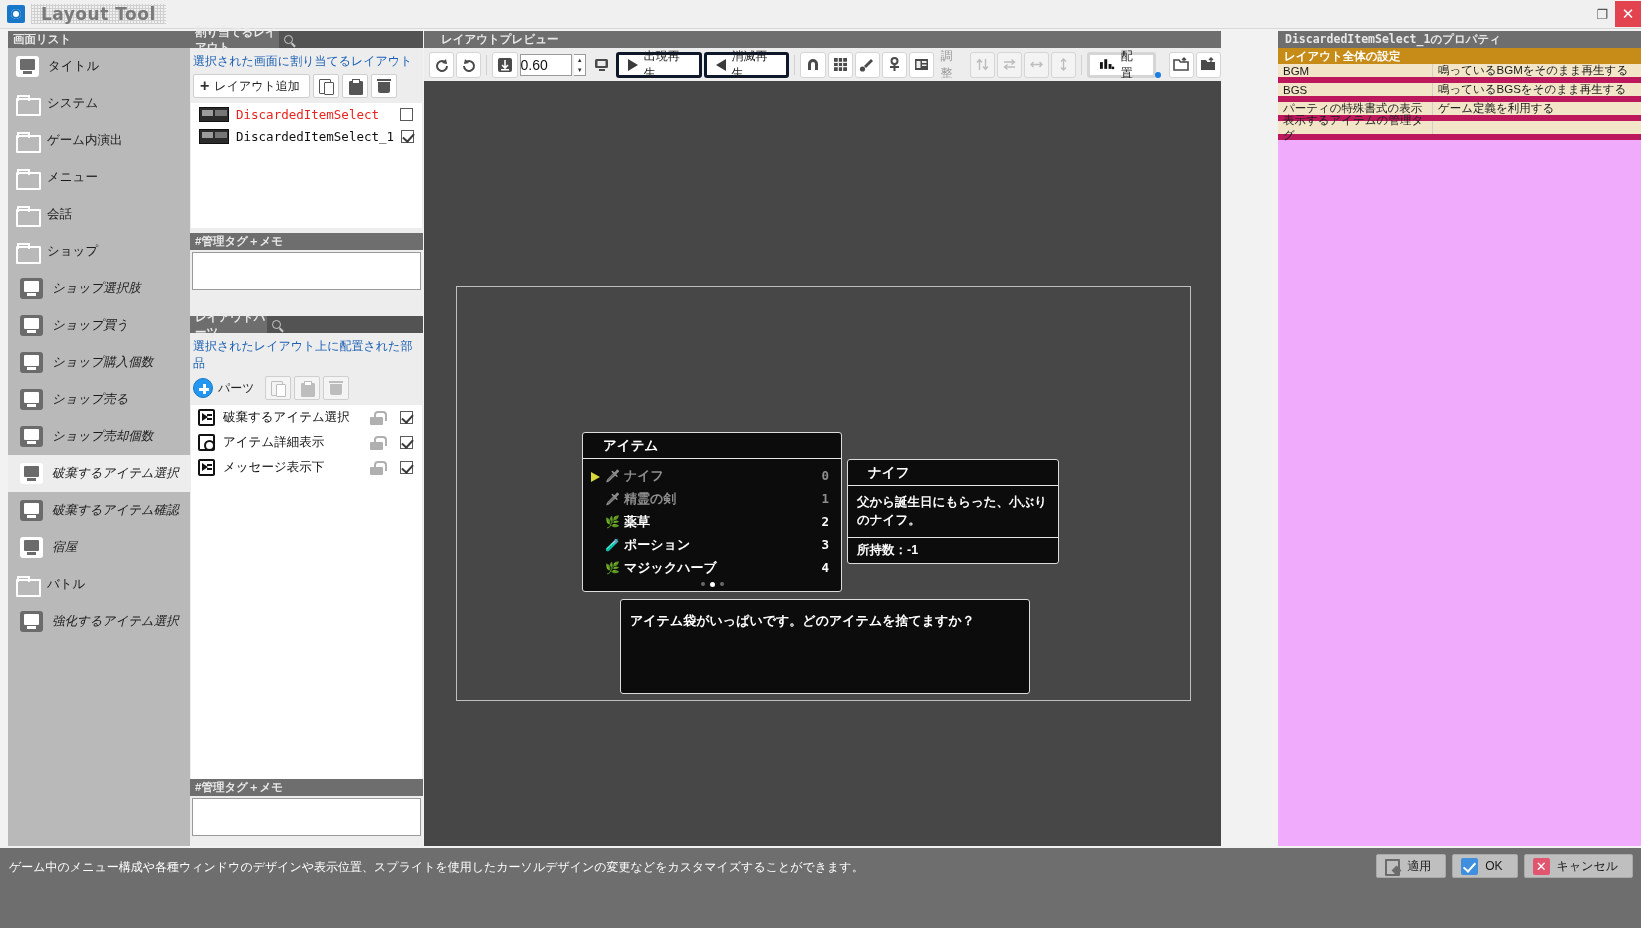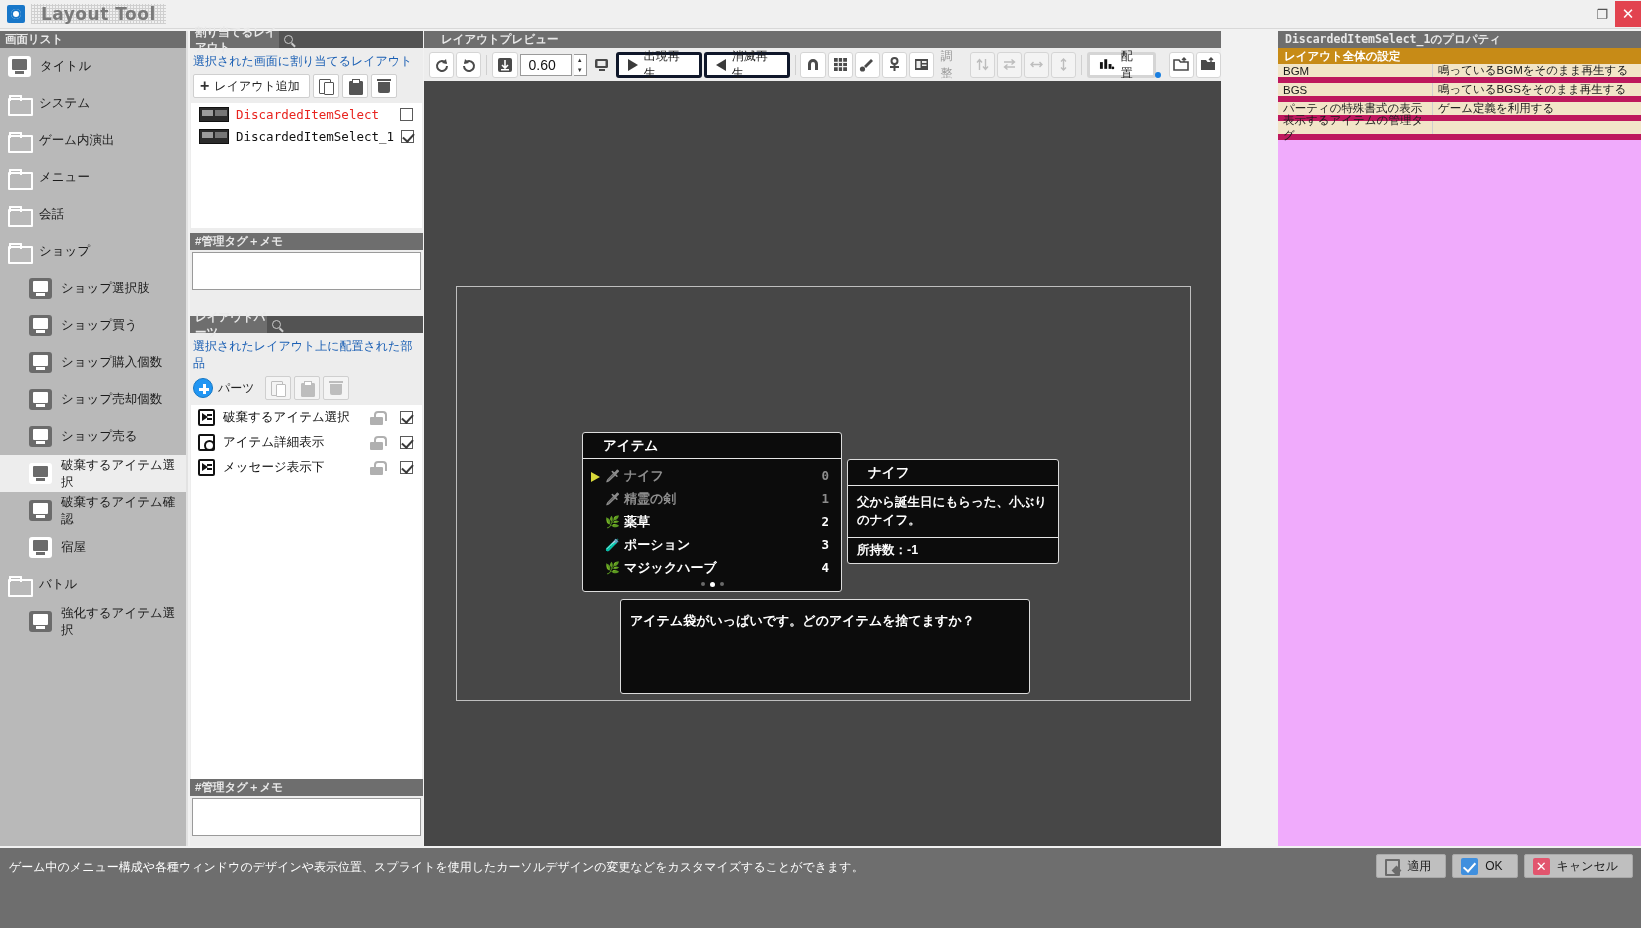--- a/index.html
+++ b/index.html
@@ -51,21 +51,21 @@
   }
   .panel-hdr .search{
     margin-left:auto; width:200px; height:17px; background:#535353;
     display:flex; align-items:center; padding-left:5px;
   }
   .mag{ width:9px;height:9px;border:1.6px solid #c9c9c9;border-radius:50%;position:relative;display:inline-block;}
   .mag:after{content:"";position:absolute;right:-4px;bottom:-3px;width:5px;height:1.6px;background:#c9c9c9;transform:rotate(45deg);}
 
   
   .screenlist{
-    position:absolute; left:0; top:31px; width:188px; height:815px;
+    position:absolute; left:8px; top:31px; width:188px; height:815px;
     background:#b9b9b9; border-right:2px solid #e2e2e2;
   }
   .sl-body{ position:absolute; top:17px; left:0; right:0; bottom:0; overflow:hidden; }
   .sl-row{
     height:37px; display:flex; align-items:center; padding-left:8px; gap:9px;
     font-size:12px; color:#1b1b1b;
   }
   .sl-row.sel{ background:#ededed; }
   .sl-row .lbl{ font-size:12.5px; }
   .ico-folder{
@@ -86,21 +86,21 @@
   .ico-screen:before{
     content:"";position:absolute;left:4px;top:3px;width:15px;height:11px;
     background:#fff;border-radius:1px;
   }
   .ico-screen:after{
     content:"";position:absolute;left:7px;top:15px;width:9px;height:3px;background:#fff;
   }
   .ico-screen.light{ background:#fff; }
   .ico-screen.light:before{ background:#6b6b6b; }
   .ico-screen.light:after{ background:#6b6b6b; }
-  .indent1{ padding-left:29px; }
+  .indent1{ padding-left:12px;font-style:italic; }
 
   
   .assign{
     position:absolute; left:190px; top:31px; width:233px; height:815px;
     background:#ededed;
   }
   .assign-sub{
     font-size:12px; color:#1a5fb4; padding:5px 0 4px 3px; font-weight:normal;
   }
   .btnrow{ display:flex; align-items:center; gap:3px; padding:0 0 5px 3px; }
@@ -176,21 +176,21 @@
     height:33px; background:#ededed; display:flex; align-items:center; gap:2px; padding-left:5px;
   }
   .tb-btn{
     width:26px;height:26px;background:#fff;border:1px solid #d5d5d5;border-radius:3px;
     display:flex;align-items:center;justify-content:center; color:#4a4a4a;font-size:14px;
   }
   .tb-btn.flat{ background:#ededed;border-color:transparent;}
   .tb-btn.dis{ color:#bdbdbd; background:#f3f3f3;}
   .zoom-in{
     width:54px;height:22px;background:#fff;border:1px solid #9a9a9a;
-    font-size:14px;color:#111;display:flex;align-items:center;padding-left:8px;
+    font-size:14px;color:#111;display:flex;align-items:center;padding-left:0;
     font-family:"Liberation Sans",sans-serif;
   }
   .spin{ width:13px;height:22px;border:1px solid #9a9a9a;border-left:none;background:#fff;
          display:flex;flex-direction:column;}
   .spin div{flex:1;display:flex;align-items:center;justify-content:center;font-size:6px;color:#333;}
   .tb-wide{
     height:26px;background:#fff;border:3px solid #0f172a;border-radius:3px;
     display:flex;align-items:center;gap:6px;padding:0 9px;font-size:12px;color:#1d1d1d;
   }
   .tri-r{width:0;height:0;border-left:10px solid #3a3a3a;border-top:6px solid transparent;border-bottom:6px solid transparent;}
@@ -308,25 +308,25 @@
         <div class="sl-row indent1">
           <span class="ico-screen"></span>
           <span class="lbl">ショップ買う</span>
         </div>
         <div class="sl-row indent1">
           <span class="ico-screen"></span>
           <span class="lbl">ショップ購入個数</span>
         </div>
         <div class="sl-row indent1">
           <span class="ico-screen"></span>
+          <span class="lbl">ショップ売る</span>
+        </div>
+        <div class="sl-row indent1">
+          <span class="ico-screen"></span>
           <span class="lbl">ショップ売却個数</span>
-        </div>
-        <div class="sl-row indent1">
-          <span class="ico-screen"></span>
-          <span class="lbl">ショップ売る</span>
         </div>
         <div class="sl-row sel indent1">
           <span class="ico-screen light"></span>
           <span class="lbl">破棄するアイテム選択</span>
         </div>
         <div class="sl-row indent1">
           <span class="ico-screen"></span>
           <span class="lbl">破棄するアイテム確認</span>
         </div>
         <div class="sl-row indent1">

